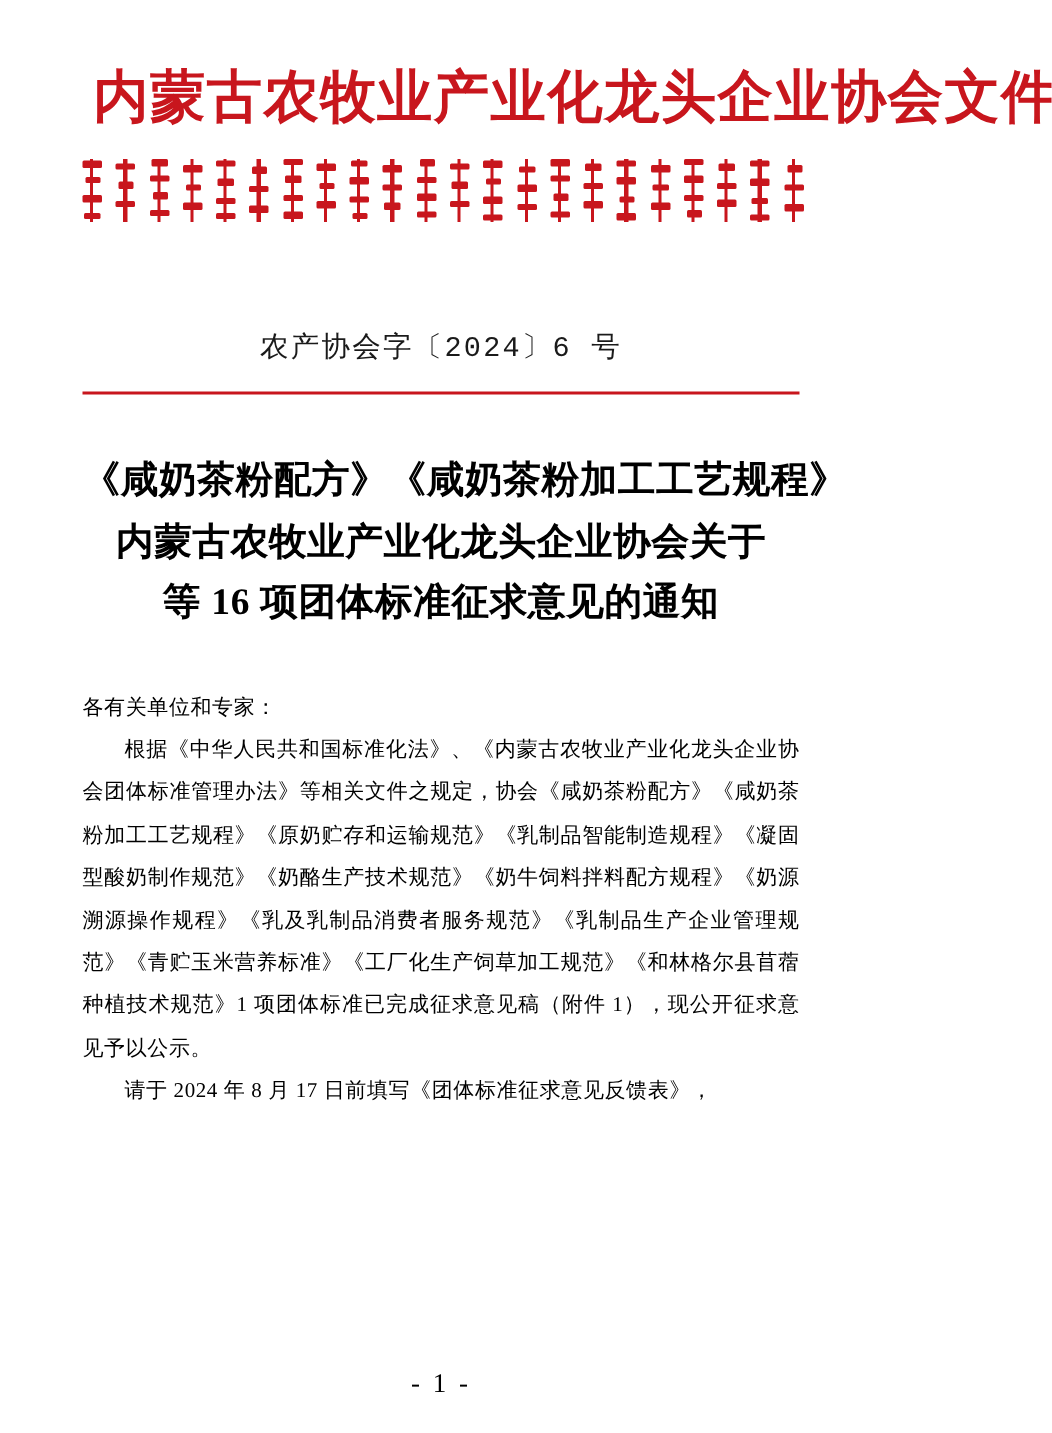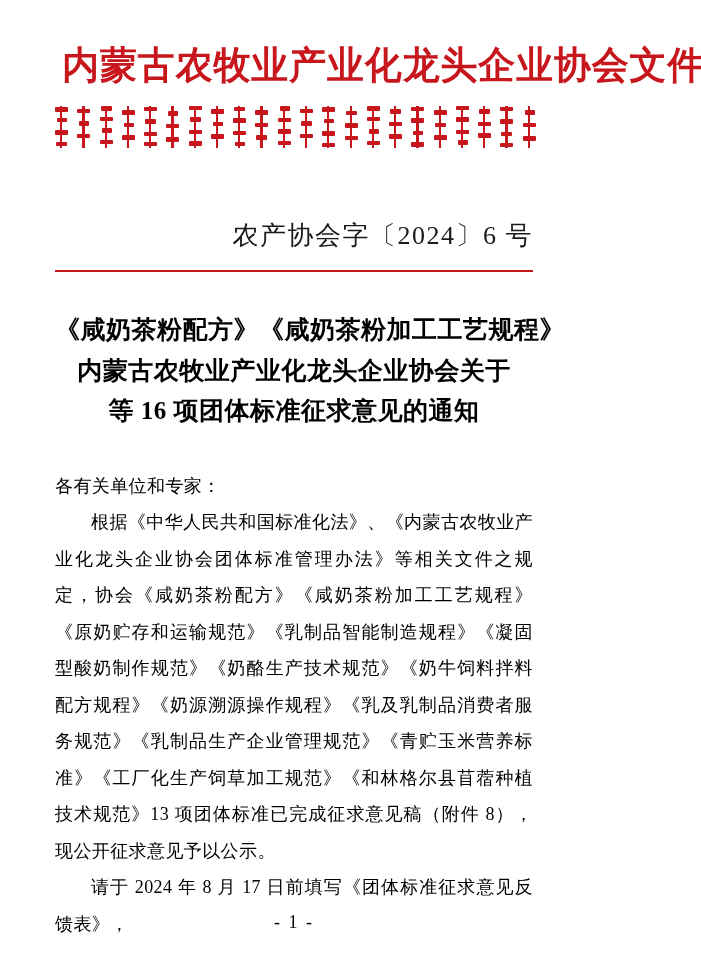--- a/index.html
+++ b/index.html
@@ -67,25 +67,24 @@
     background: #c8161d;
     border-radius: 1px;
   }
 
   
   .docnum-wrap {
     margin-top: 58px;
     text-align: center;
   }
   .docnum {
-    font-family: Liberation Serif, serif;
-    font-size: 26px;
+    font-family: Liberation Mono, monospace;
+    font-size: 19px;
     letter-spacing: 1.5px;
     color: #1a1a1a;
-    text-align: right;
   }
   .red-rule {
     margin-top: 17px;
     height: 2.4px;
     background: #c8161d;
     width: 100%;
   }
 
   
   .doc-title {
@@ -95,21 +94,21 @@
     font-size: 25px;
     line-height: 1.62;
     letter-spacing: 0.5px;
     color: #000;
   }
   .doc-title div { white-space: nowrap; }
 
   
   .body-text {
     margin-top: 36px;
-    font-size: 18px;
+    font-size: 14px;
     line-height: 2.03;
     letter-spacing: 0.4px;
     text-align: justify;
     text-justify: inter-ideograph;
     color: #000;
   }
   .body-text p { margin: 0; }
   .indent { text-indent: 2em; }
 
   
@@ -263,18 +262,18 @@
   <div class="red-rule"></div>
 
   <div class="doc-title">
     <div>《咸奶茶粉配方》《咸奶茶粉加工工艺规程》</div>
     <div>内蒙古农牧业产业化龙头企业协会关于</div>
     <div>等 16 项团体标准征求意见的通知</div>
   </div>
 
   <div class="body-text">
     <p>各有关单位和专家：</p>
-    <p class="indent">根据《中华人民共和国标准化法》、《内蒙古农牧业产业化龙头企业协会团体标准管理办法》等相关文件之规定，协会《咸奶茶粉配方》《咸奶茶粉加工工艺规程》《原奶贮存和运输规范》《乳制品智能制造规程》《凝固型酸奶制作规范》《奶酪生产技术规范》《奶牛饲料拌料配方规程》《奶源溯源操作规程》《乳及乳制品消费者服务规范》《乳制品生产企业管理规范》《青贮玉米营养标准》《工厂化生产饲草加工规范》《和林格尔县苜蓿种植技术规范》13 项团体标准已完成征求意见稿（附件 8），现公开征求意见予以公示。</p>
+    <p class="indent">根据《中华人民共和国标准化法》、《内蒙古农牧业产业化龙头企业协会团体标准管理办法》等相关文件之规定，协会《咸奶茶粉配方》《咸奶茶粉加工工艺规程》《原奶贮存和运输规范》《乳制品智能制造规程》《凝固型酸奶制作规范》《奶酪生产技术规范》《奶牛饲料拌料配方规程》《奶源溯源操作规程》《乳及乳制品消费者服务规范》《乳制品生产企业管理规范》《青贮玉米营养标准》《工厂化生产饲草加工规范》《和林格尔县苜蓿种植技术规范》1 项团体标准已完成征求意见稿（附件 1），现公开征求意见予以公示。</p>
     <p class="indent">请于 2024 年 8 月 17 日前填写《团体标准征求意见反馈表》，</p>
   </div>
 
   <div class="page-footer">- 1 -</div>
 </div>
 
 </body></html>

